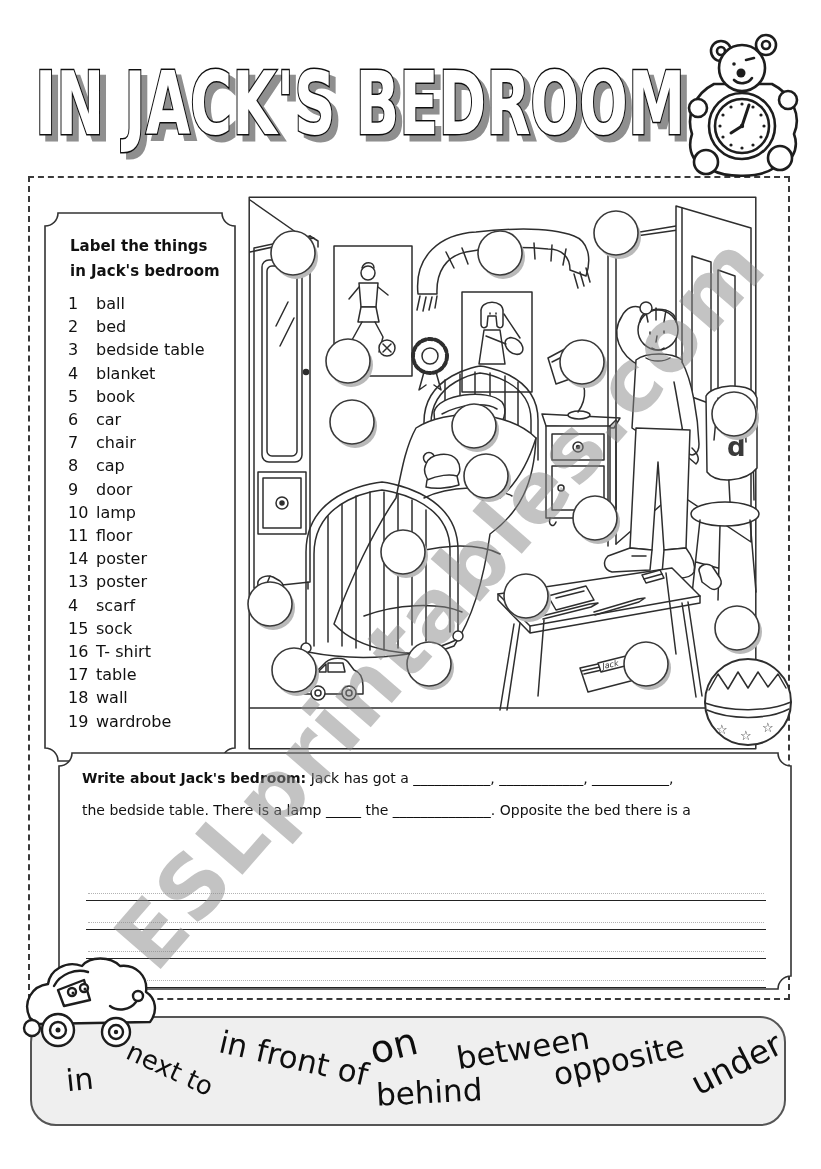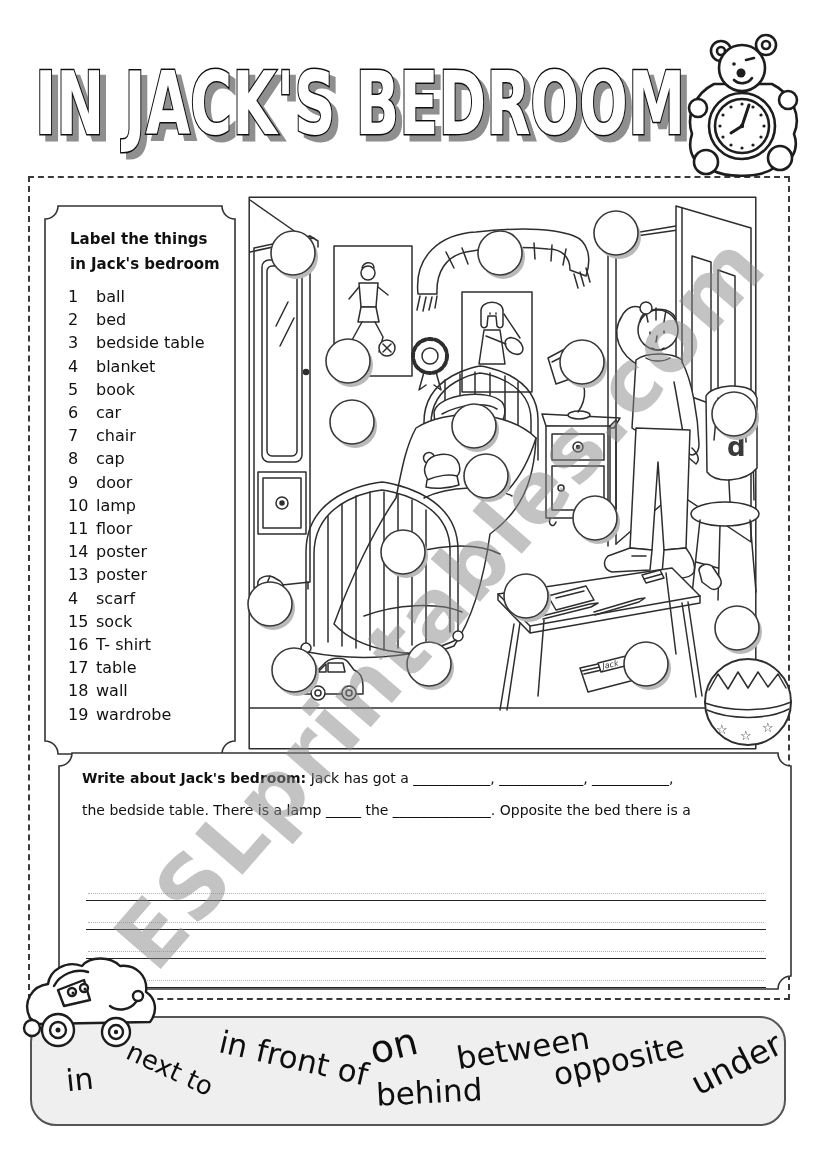--- a/index.html
+++ b/index.html
@@ -5,21 +5,21 @@
   html,body{margin:0;padding:0;background:#fff;}
   #page{position:relative;width:821px;height:1169px;background:#fff;overflow:hidden;
         font-family:"DejaVu Sans",sans-serif;color:#111;}
   
   .dashed-frame{position:absolute;left:28px;top:176px;width:758px;height:820px;
                 border:2px dashed #3a3a3a;z-index:0;}
   
   .title-svg{position:absolute;left:30px;top:34px;z-index:2;}
   .bear-svg{position:absolute;left:678px;top:28px;z-index:2;}
   
-  .list-panel{position:absolute;left:44px;top:205px;width:192px;height:550px;z-index:1;}
+  .list-panel{position:absolute;left:44px;top:212px;width:192px;height:550px;z-index:1;}
   .plaque-svg{position:absolute;left:0;top:0;}
   .list-heading{position:absolute;left:26px;top:22px;font-weight:bold;font-size:15px;line-height:25px;}
   .word-list{position:absolute;left:24px;top:80px;font-size:16px;line-height:23.2px;}
   .wl-row{display:flex;}
   .wl-num{width:28px;flex:none;}
   
   .scene-svg{position:absolute;left:248px;top:196px;overflow:visible;z-index:1;}
   
   .write-panel{position:absolute;left:58px;top:752px;width:734px;height:238px;z-index:1;}
   .write-text{position:absolute;left:24px;top:10px;width:690px;font-size:14px;line-height:32px;

